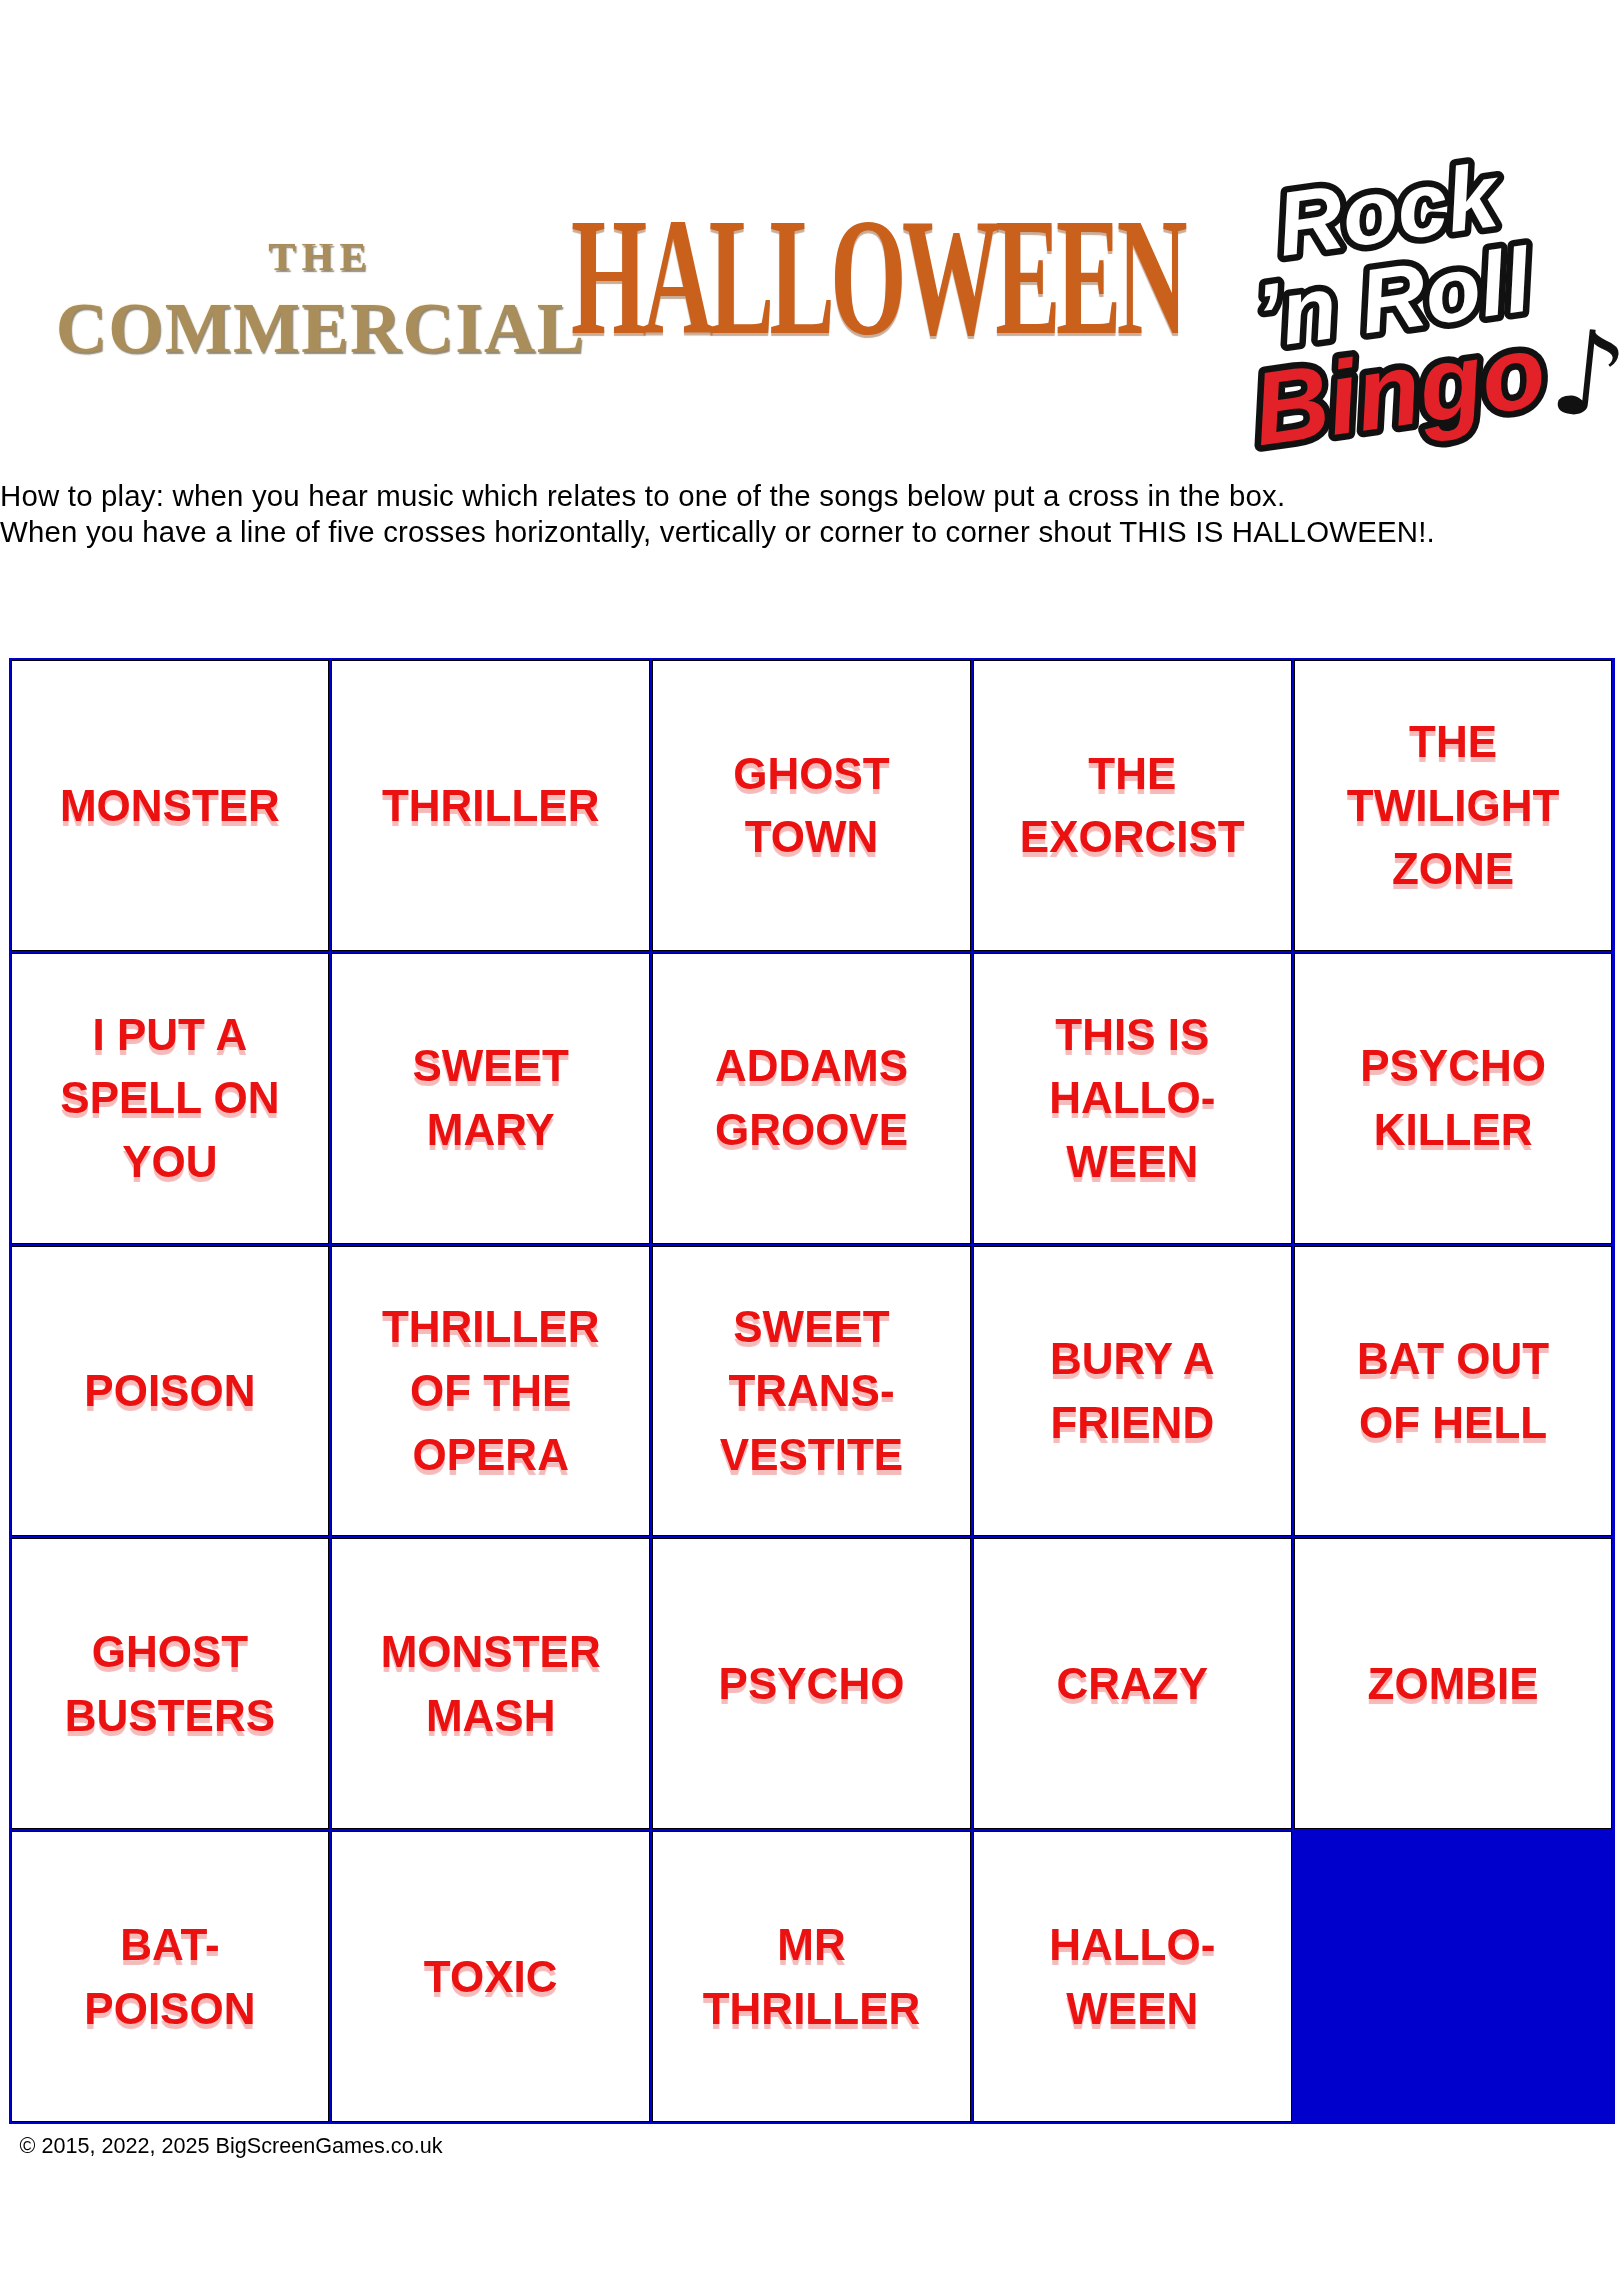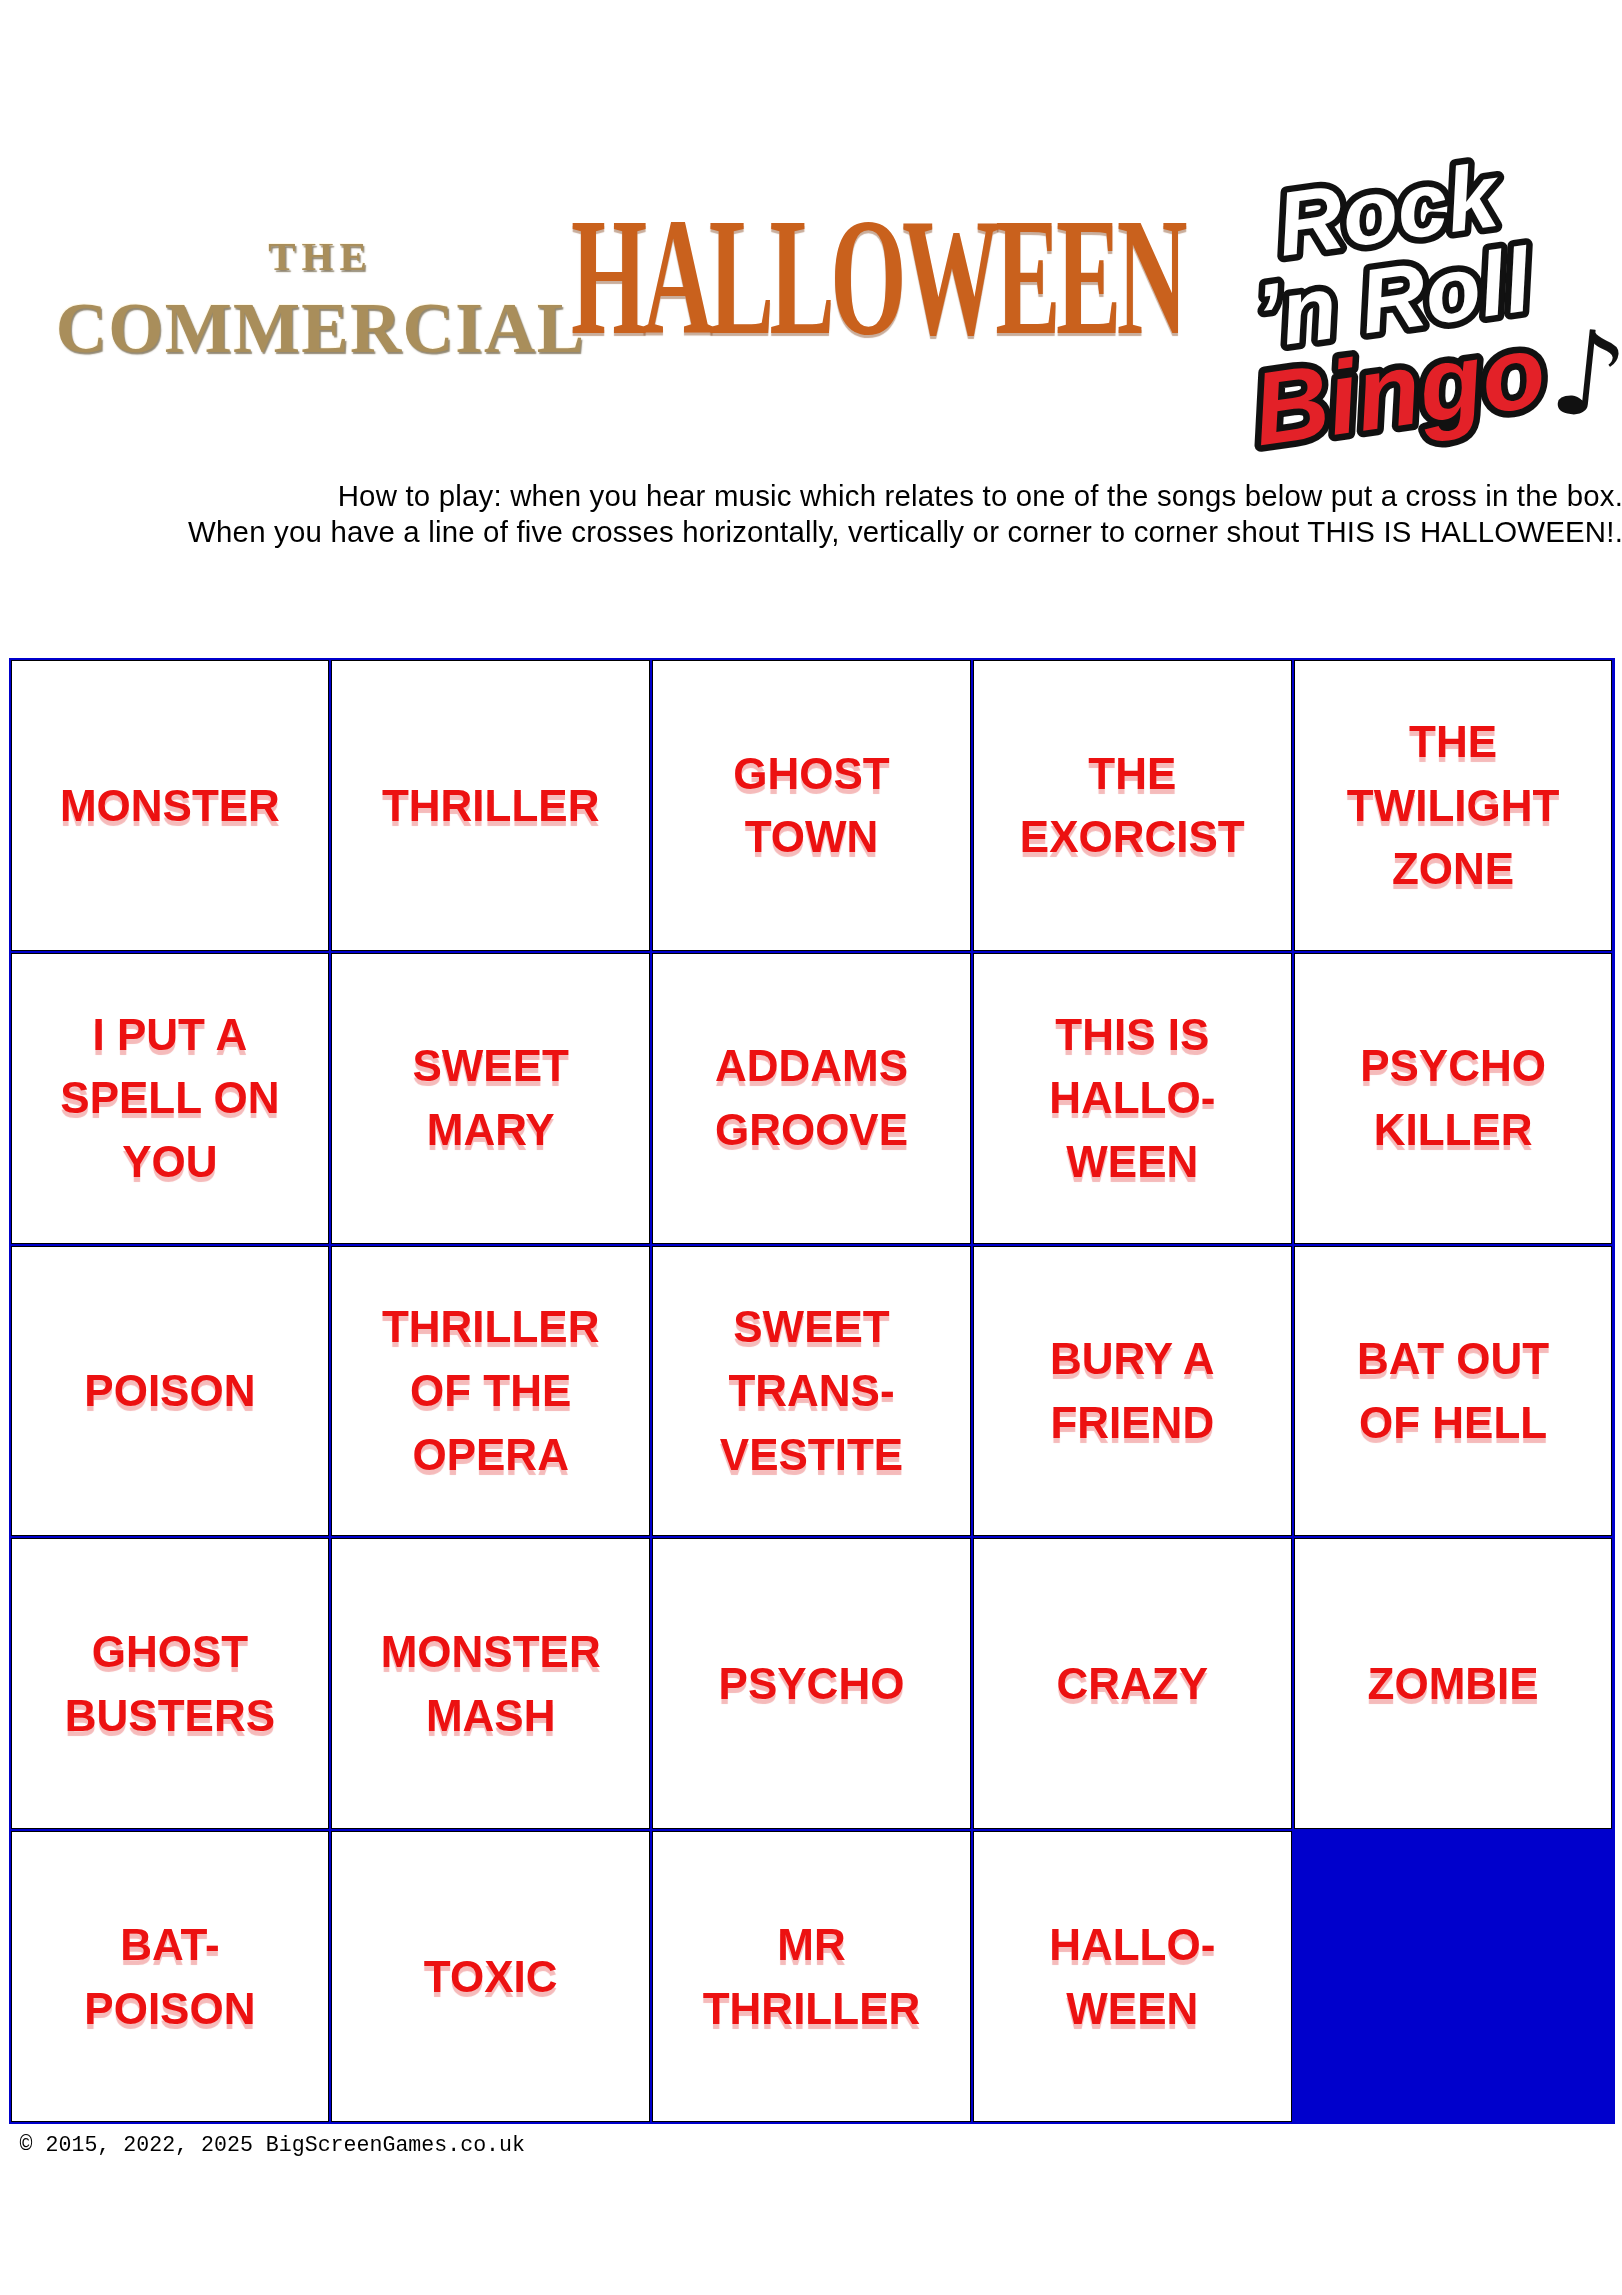--- a/index.html
+++ b/index.html
@@ -54,21 +54,21 @@
     text-anchor:middle;
   }
   .rnr-logo .word{fill:#ffffff;font-size:138px;stroke-width:20px;}
   .rnr-logo .bingo{fill:var(--bingo-red);font-size:158px;stroke-width:20px;}
   .rnr-logo .note{fill:var(--logo-outline);stroke:none;font-style:normal;
     font-family:"DejaVu Sans",sans-serif;font-size:180px;}
 
   
   .instructions{
     position:absolute;left:0;top:478px;width:1623px;
-    text-align:right;color:var(--body-text);
+    text-align:left;color:var(--body-text);
     font-size:29.4px;line-height:1.22;letter-spacing:0.2px;
   }
 
   
   .grid{
     position:absolute;left:8.5px;top:658px;width:1606px;height:1466px;
     background:var(--grid-line-blue);
     border:2px solid var(--grid-line-blue);
     display:grid;
     grid-template-columns:repeat(5,1fr);
@@ -85,21 +85,21 @@
     font-size:44px;line-height:1.45;
     white-space:pre-line;
     text-shadow:0 4.6px 0.7px rgba(220,12,12,.28);
     padding:5.2px;
   }
 
   
   .footer{
     position:absolute;left:19.6px;top:2133px;
     font-size:21.6px;color:var(--body-text);
-    font-family:Liberation Mono, monospace;
+    font-family:Liberation Sans, sans-serif;
   }
 </style>
 </head>
 <body>
 
 <div class="brand">
   <div class="line1">THE</div>
   <div class="line2">COMMERCIAL</div>
 </div>
 

